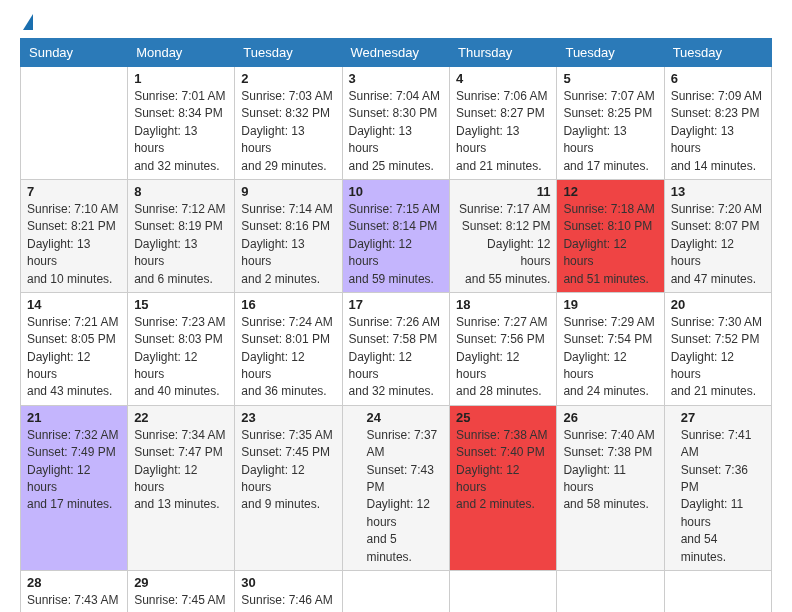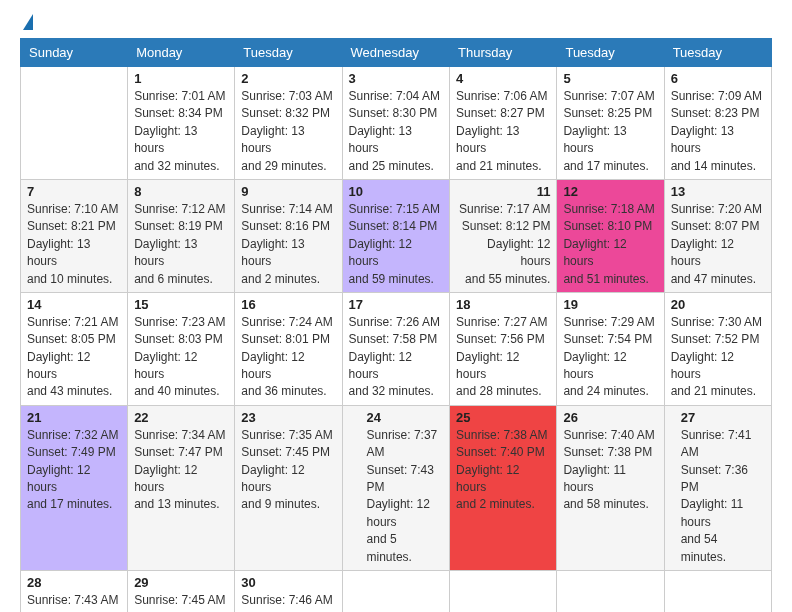--- a/index.html
+++ b/index.html
@@ -168,21 +168,21 @@
           <div class="day-info">Sunrise: 7:14 AM<br>Sunset: 8:16 PM<br>Daylight: 13 hours<br>and 2 minutes.</div>
         </td>
         <td style="background: #c4b5fd;">
           <span class="day-number">10</span>
           <div class="day-info">Sunrise: 7:15 AM<br>Sunset: 8:14 PM<br>Daylight: 12 hours<br>and 59 minutes.</div>
         </td>
         <td style="background: rgb(245, 245, 245); text-align: right;">
           <span class="day-number">11</span>
           <div class="day-info">Sunrise: 7:17 AM<br>Sunset: 8:12 PM<br>Daylight: 12 hours<br>and 55 minutes.</div>
         </td>
-        <td style="background: #ec4899; margin-left: 21px;">
+        <td style="background: #ef4444; margin-left: 21px;">
           <span class="day-number">12</span>
           <div class="day-info">Sunrise: 7:18 AM<br>Sunset: 8:10 PM<br>Daylight: 12 hours<br>and 51 minutes.</div>
         </td>
         <td style="background: rgb(245, 245, 245);">
           <span class="day-number">13</span>
           <div class="day-info">Sunrise: 7:20 AM<br>Sunset: 8:07 PM<br>Daylight: 12 hours<br>and 47 minutes.</div>
         </td>
       </tr>
       <tr class="week-row">
         <td>

